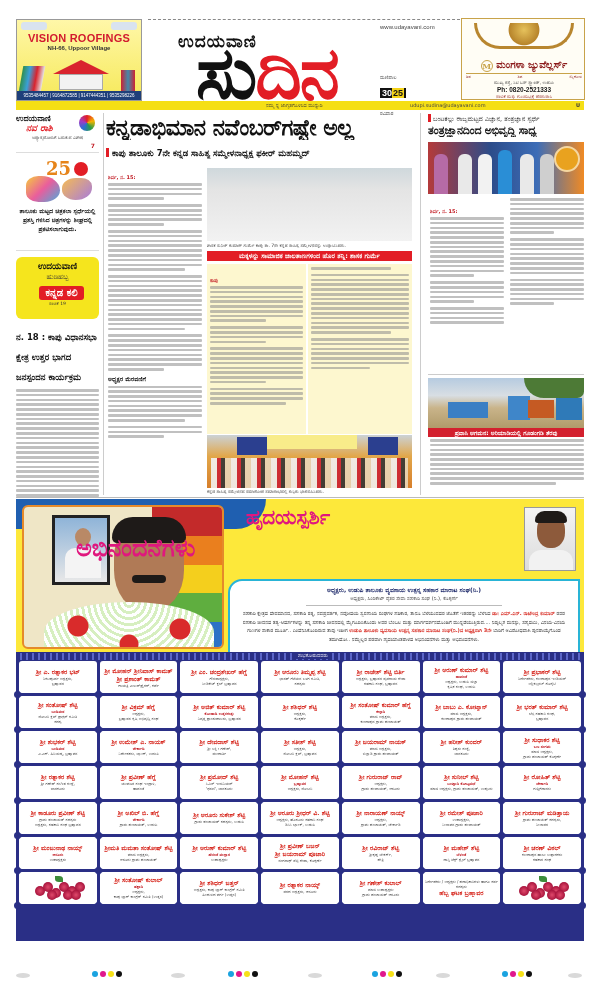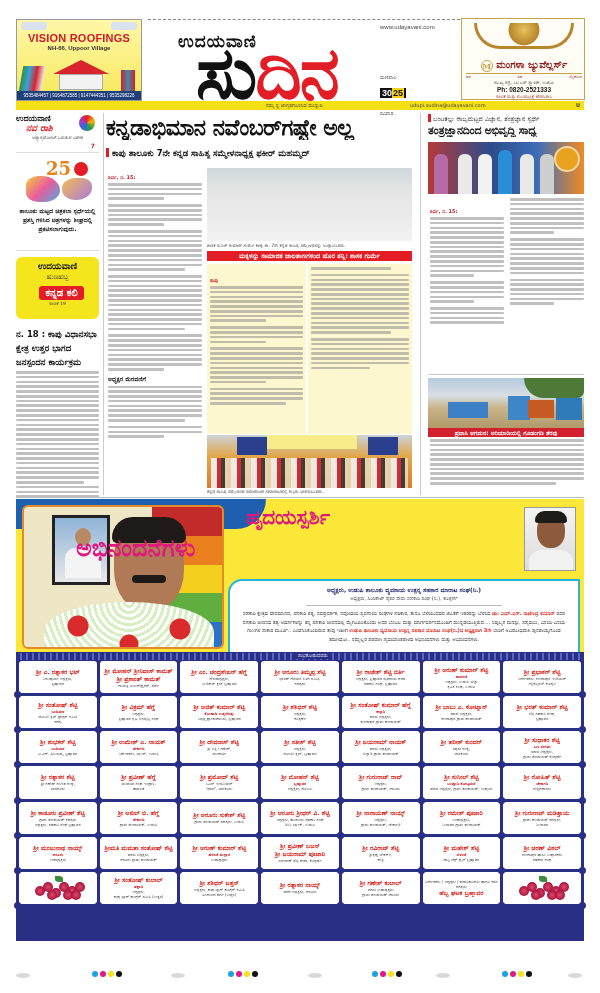--- a/index.html
+++ b/index.html
@@ -60,21 +60,21 @@
   .chitra .art .badge { position: absolute; left: 58px; top: 6px; width: 14px; height: 14px; border-radius: 50%; background: #e21d25; }
   .chitra .art .blob1 { position: absolute; left: 10px; top: 20px; width: 34px; height: 26px; background: linear-gradient(135deg, #f4c21a, #e5418b, #2a9dd6); border-radius: 40% 60% 50% 40%; opacity: .85; }
   .chitra .art .blob2 { position: absolute; left: 46px; top: 22px; width: 30px; height: 22px; background: linear-gradient(135deg, #f2a51a, #8a4fd1); border-radius: 50% 40% 60% 50%; opacity: .75; }
   .chitra .txt { font-size: 6px; font-weight: bold; line-height: 9px; text-align: center; color: #111; }
   .udaya-habba { margin-top: 6px; height: 62px; background: #f5e51d; border-radius: 6px; position: relative; text-align: center; }
   .udaya-habba .h1 { font-size: 9px; font-weight: bold; color: #111; font-family: "DejaVu Serif", serif; padding-top: 4px; }
   .udaya-habba .h2 { font-size: 7px; color: #333; margin-top: 1px; }
   .udaya-habba .h3 { display: inline-block; margin-top: 3px; background: #e21d25; color: #fff; font-size: 10px; font-weight: bold; padding: 1px 6px; border-radius: 3px; margin-left: 8px; }
   .udaya-habba .h4 { font-size: 4.5px; color: #333; margin-top: 1px; }
   .left-story { margin-top: 8px; }
-  .left-story .head { font-size: 8.5px; font-weight: bold; line-height: 14px; color: #111; }
+  .left-story .head { font-size: 8.5px; font-weight: bold; line-height: 20px; color: #111; }
   .left-story .body { margin-top: 2px; }
 
   
   .lines { display: flex; flex-direction: column; gap: 2.2px; }
   .lines i { display: block; height: 2.6px; background: #8c8c8c; opacity: .55; border-radius: 1px; }
   .lines i.s { width: 60%; }
   .lines i.m { width: 82%; }
   .lines i.p { margin-top: 2px; }
 
   

